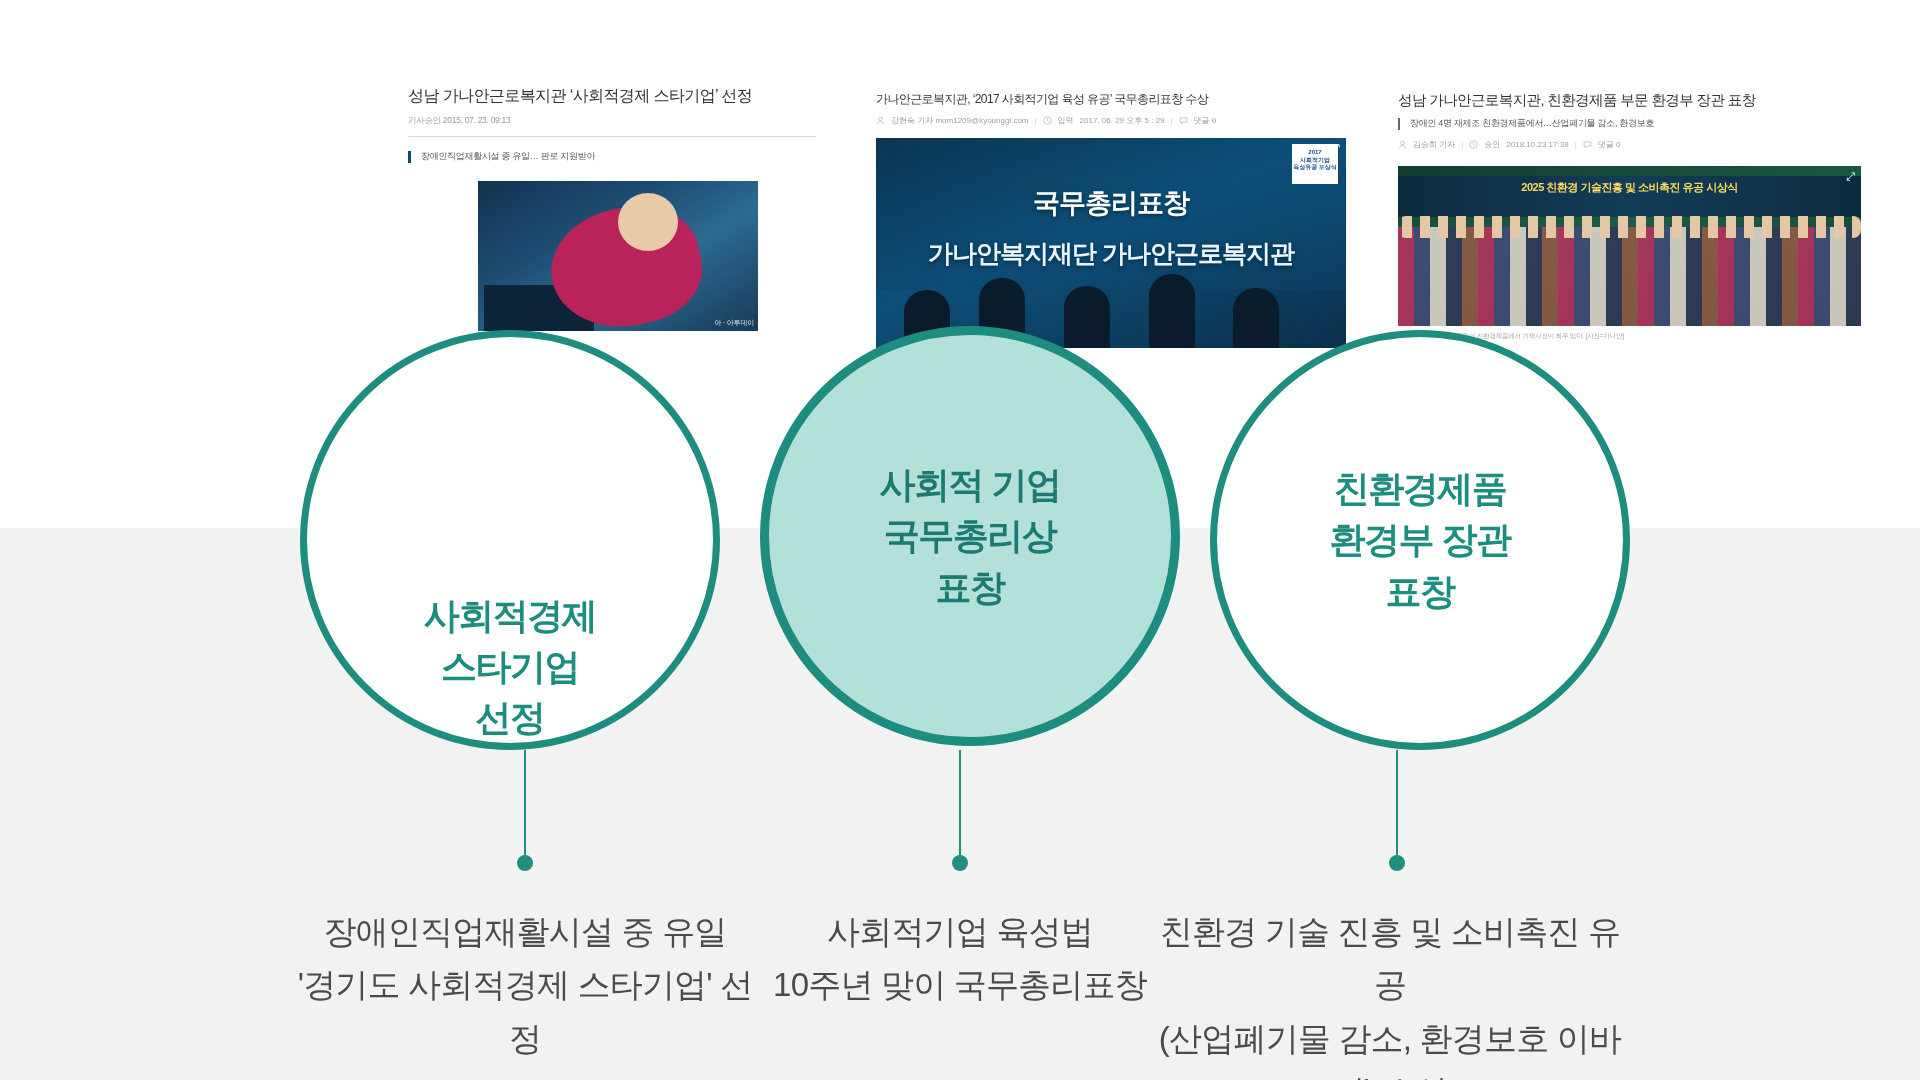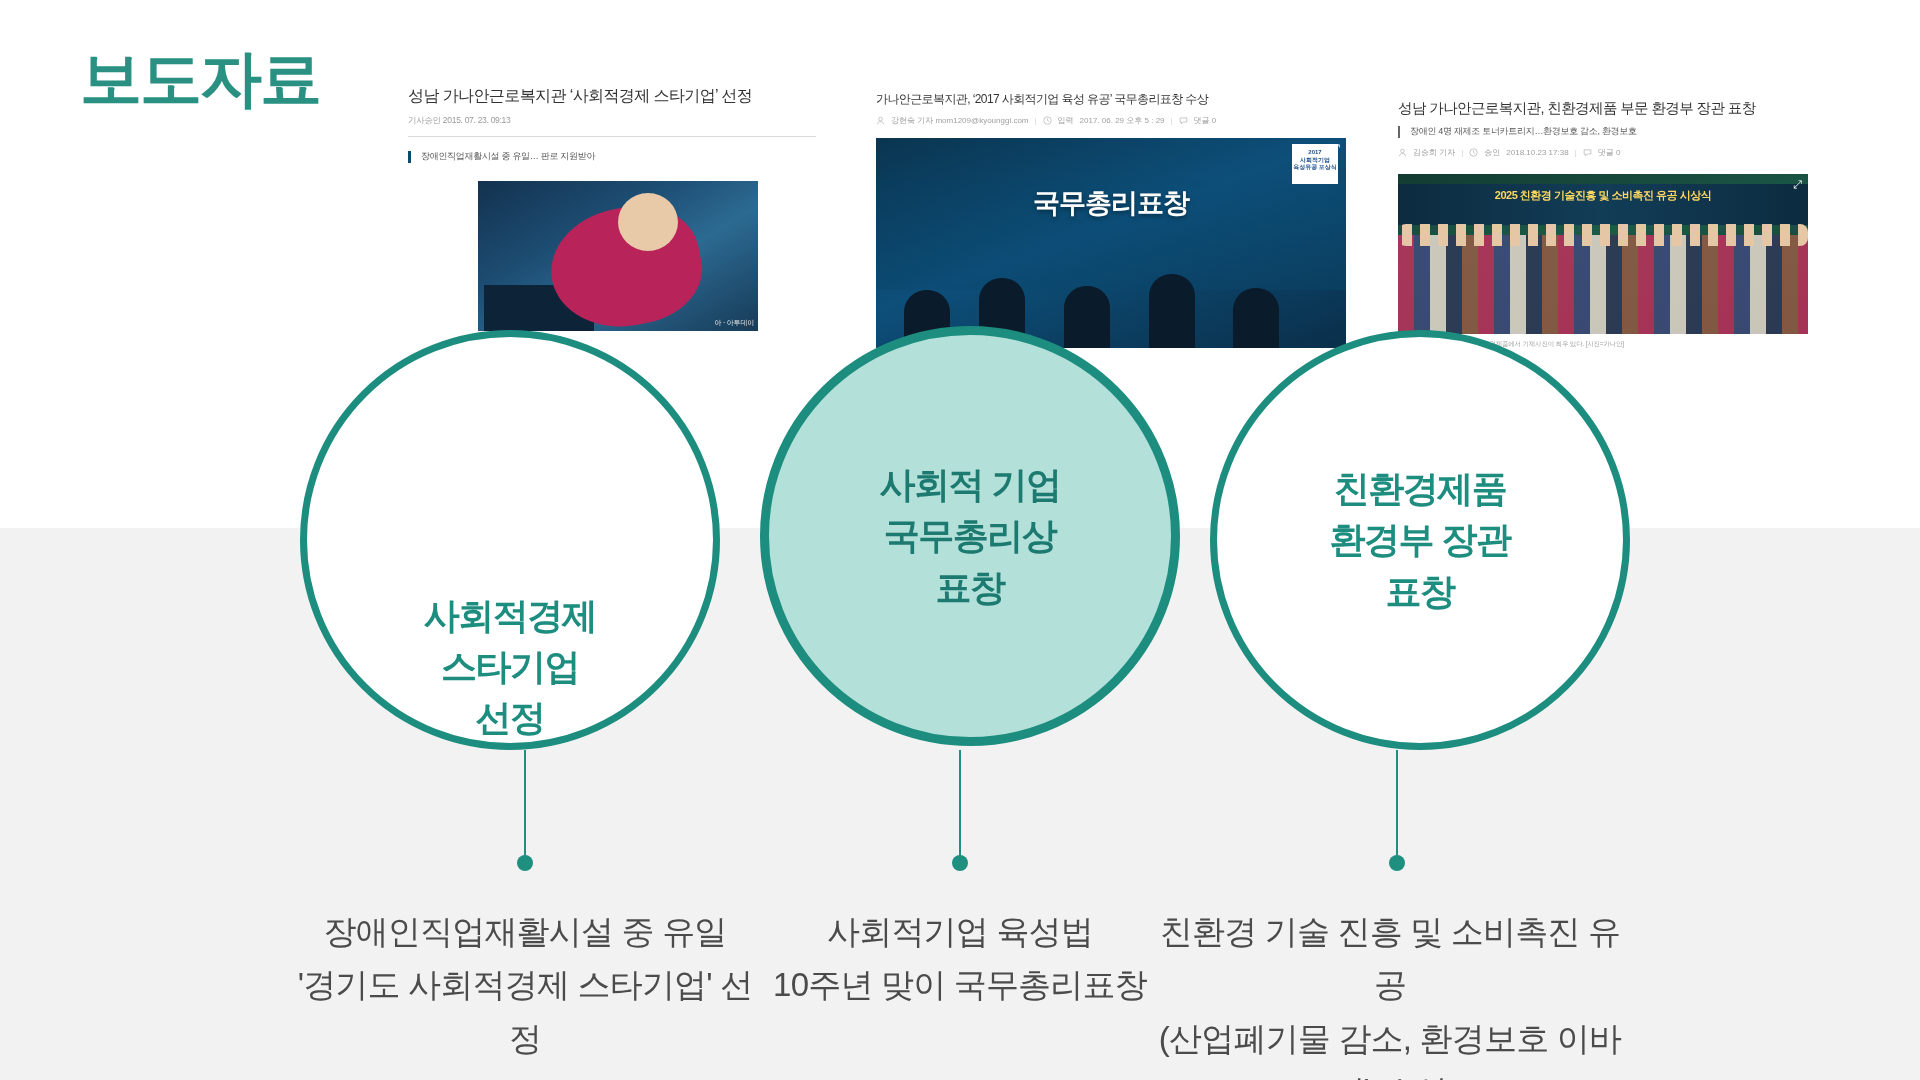--- a/index.html
+++ b/index.html
@@ -32,21 +32,21 @@
     line-height:1;
   }
   
   .clip {
     position:absolute;
     background:#ffffff;
     overflow:hidden;
   }
   .clip-1 { left:408px; top:86px;  width:408px; height:300px; }
   .clip-2 { left:876px; top:92px;  width:470px; height:300px; }
-  .clip-3 { left:1398px; top:100px; width:410px; height:320px; }
+  .clip-3 { left:1398px; top:92px; width:463px; height:320px; }
 
   .clip-head {
     font-size:16px;
     color:#333333;
     letter-spacing:-0.6px;
     white-space:nowrap;
     line-height:1.2;
   }
   .clip-2 .clip-head { font-size:12px; }
   .clip-3 .clip-head { font-size:14.5px; }
@@ -304,21 +304,20 @@
   .cap-2 { left:735px; top:905px; width:450px; }
   .cap-3 { left:1155px; top:905px; width:470px; }
 </style>
 </head>
 <body>
 
 <div id="slide">
 
   <div class="grey-panel"></div>
 
-  <div class="slide-title">보도자료</div>
 
   <div class="clip clip-1">
     <div class="clip-head">성남 가나안근로복지관 ‘사회적경제 스타기업’ 선정</div>
     <div class="clip-byline">기사승인 2015. 07. 23. 09:13</div>
     <div class="clip-rule"></div>
     <div class="clip-sub">장애인직업재활시설 중 유일… 판로 지원받아</div>
     <div class="photo photo-1">
       <div class="blob-c"></div>
       <div class="blob-a"></div>
       <div class="blob-b"></div>
@@ -349,35 +348,36 @@
       <span class="mini-ico">
         <svg viewBox="0 0 12 12" width="9" height="9">
             <path d="M1.5 2.5h9v5.5h-5L3 10.5V8H1.5z" fill="none" stroke="#b5b5b5" stroke-width="1"></path>
           </svg>
       </span>
       <span>댓글 0</span>
     </div>
     <div class="photo photo-2">
       <div class="banner"></div>
       <div class="bigtext">국무총리표창</div>
+      <div class="bigtext2">가나안복지재단 가나안근로복지관</div>
       <div class="sil" style="left:6%;"></div>
       <div class="sil" style="left:22%; height:70px;"></div>
       <div class="sil" style="left:40%; height:62px;"></div>
       <div class="sil" style="left:58%; height:74px;"></div>
       <div class="sil" style="left:76%; height:60px;"></div>
       <div class="corner-badge" style="white-space:pre-line;">2017
 사회적기업
 육성유공 포상식</div>
       <div class="expand">⤢</div>
     </div>
   </div>
 
   <div class="clip clip-3">
     <div class="clip-head">성남 가나안근로복지관, 친환경제품 부문 환경부 장관 표창</div>
-    <div class="clip-sub" style="margin-top:9px;border-left:2px solid #666;">장애인 4명 재제조 토너카트리지…환경보호 감소, 환경보호</div>
+    <div class="clip-sub" style="margin-top:9px;border-left:2px solid #666;">장애인 4명 재제조 친환경제품에서…산업폐기물 감소, 환경보호</div>
     <div class="clip-metarow">
       <span class="mini-ico">
         <svg viewBox="0 0 12 12" width="9" height="9">
             <circle cx="6" cy="4" r="2.4" fill="none" stroke="#b5b5b5" stroke-width="1"></circle>
             <path d="M2 11c0-2.3 1.8-3.6 4-3.6S10 8.7 10 11" fill="none" stroke="#b5b5b5" stroke-width="1"></path>
           </svg>
       </span>
       <span>김승희 기자</span>
       <span class="sep">|</span>
       <span class="mini-ico">

